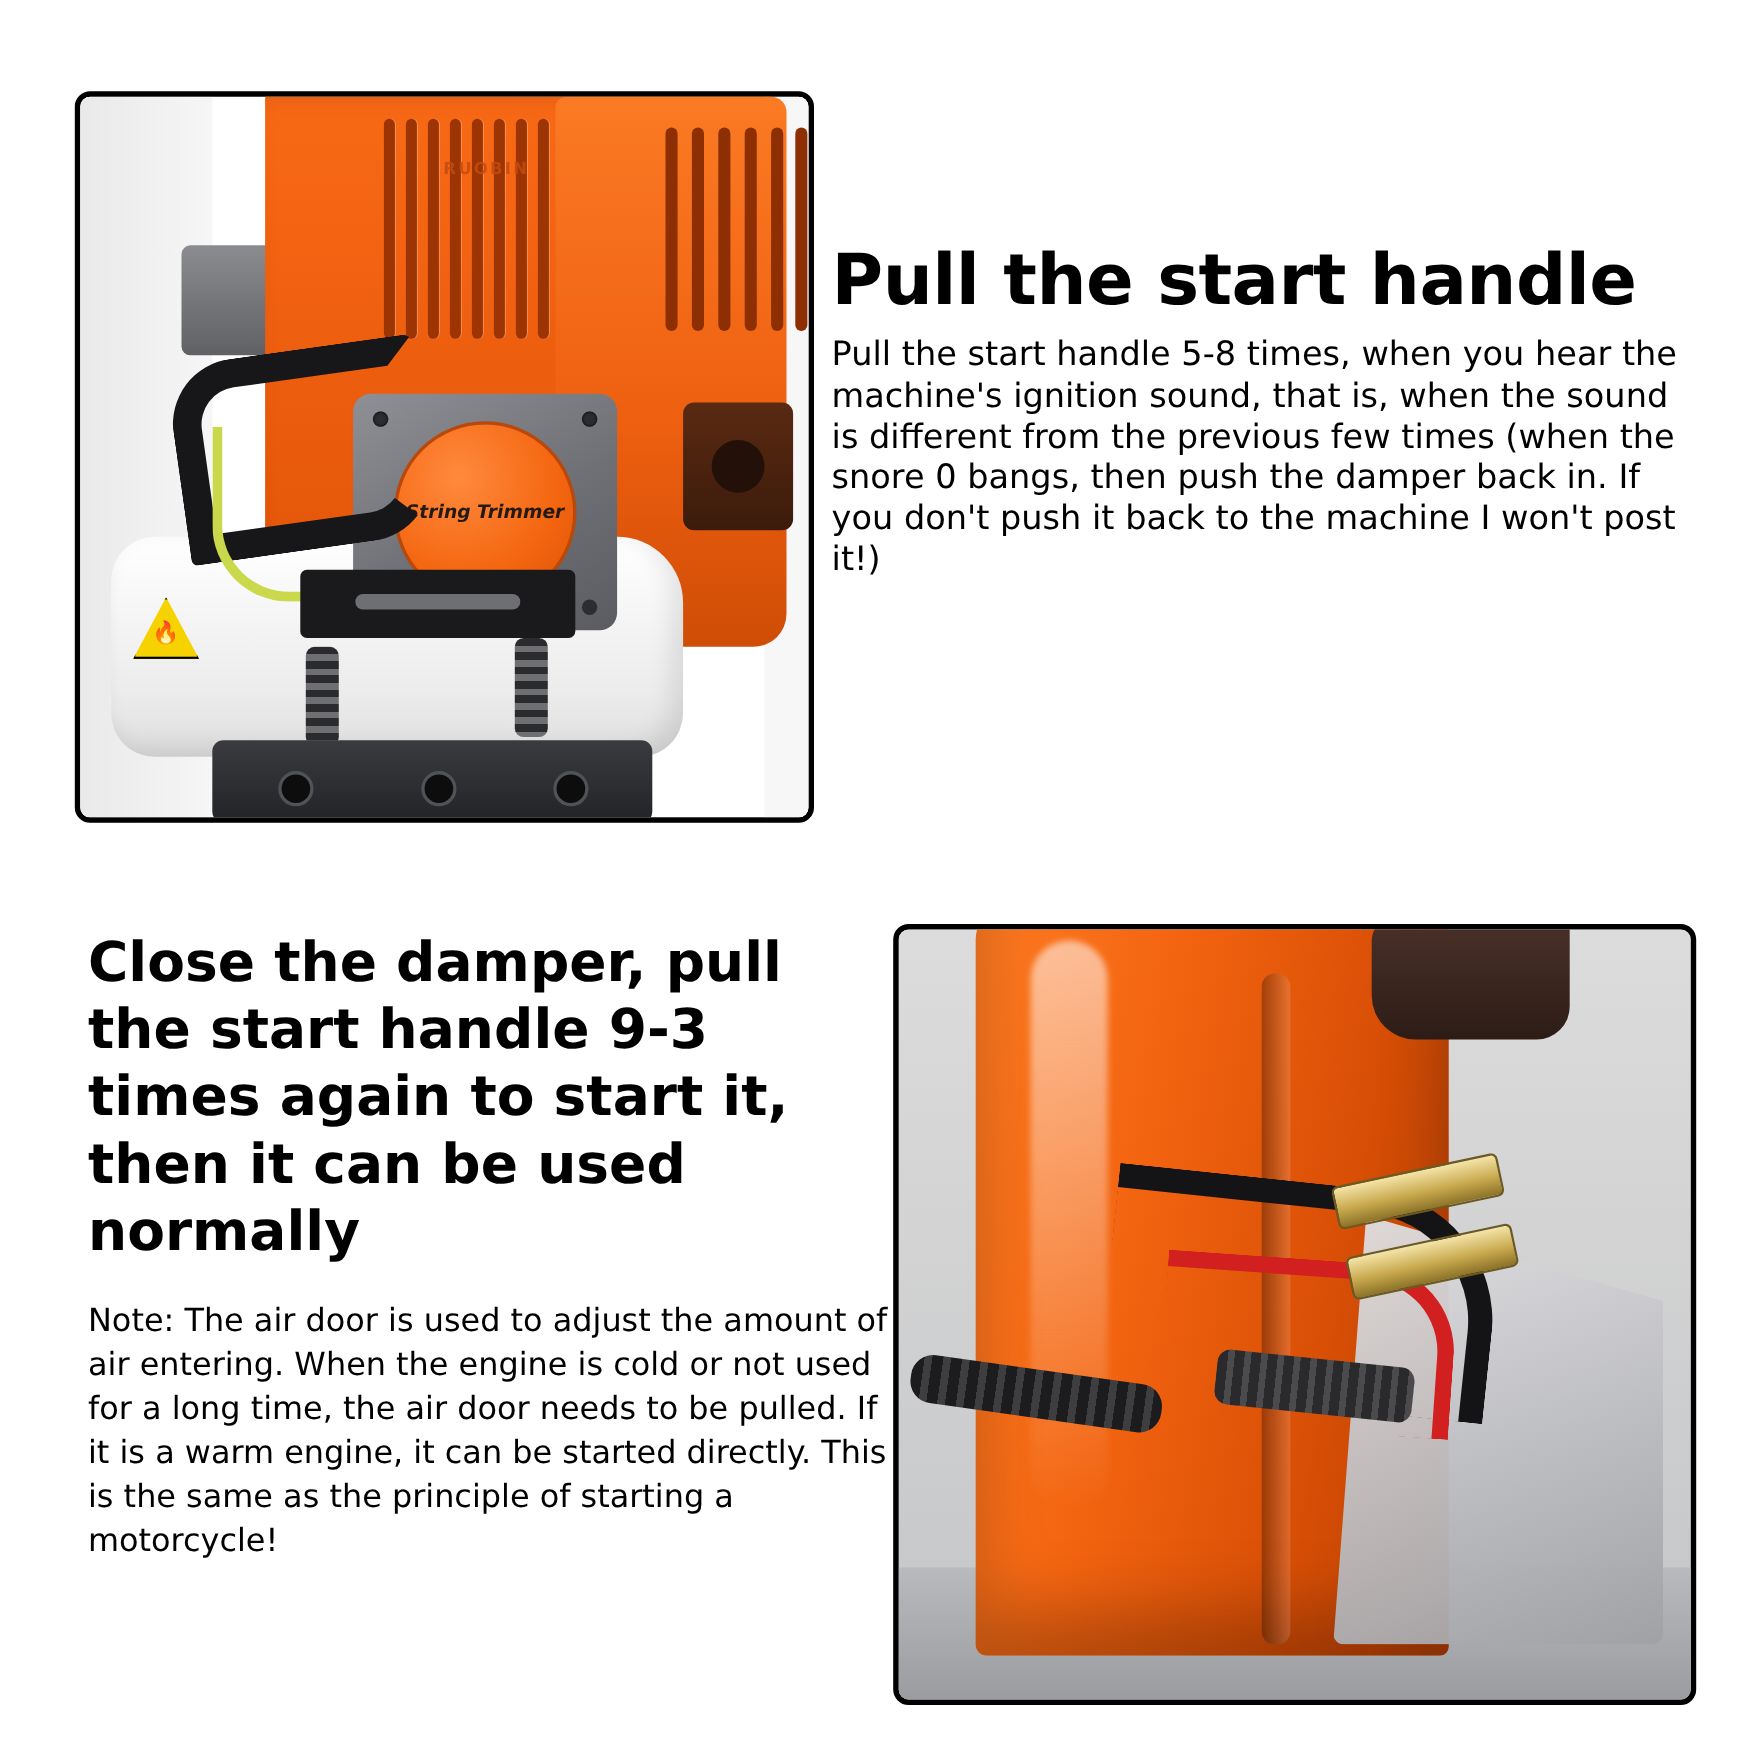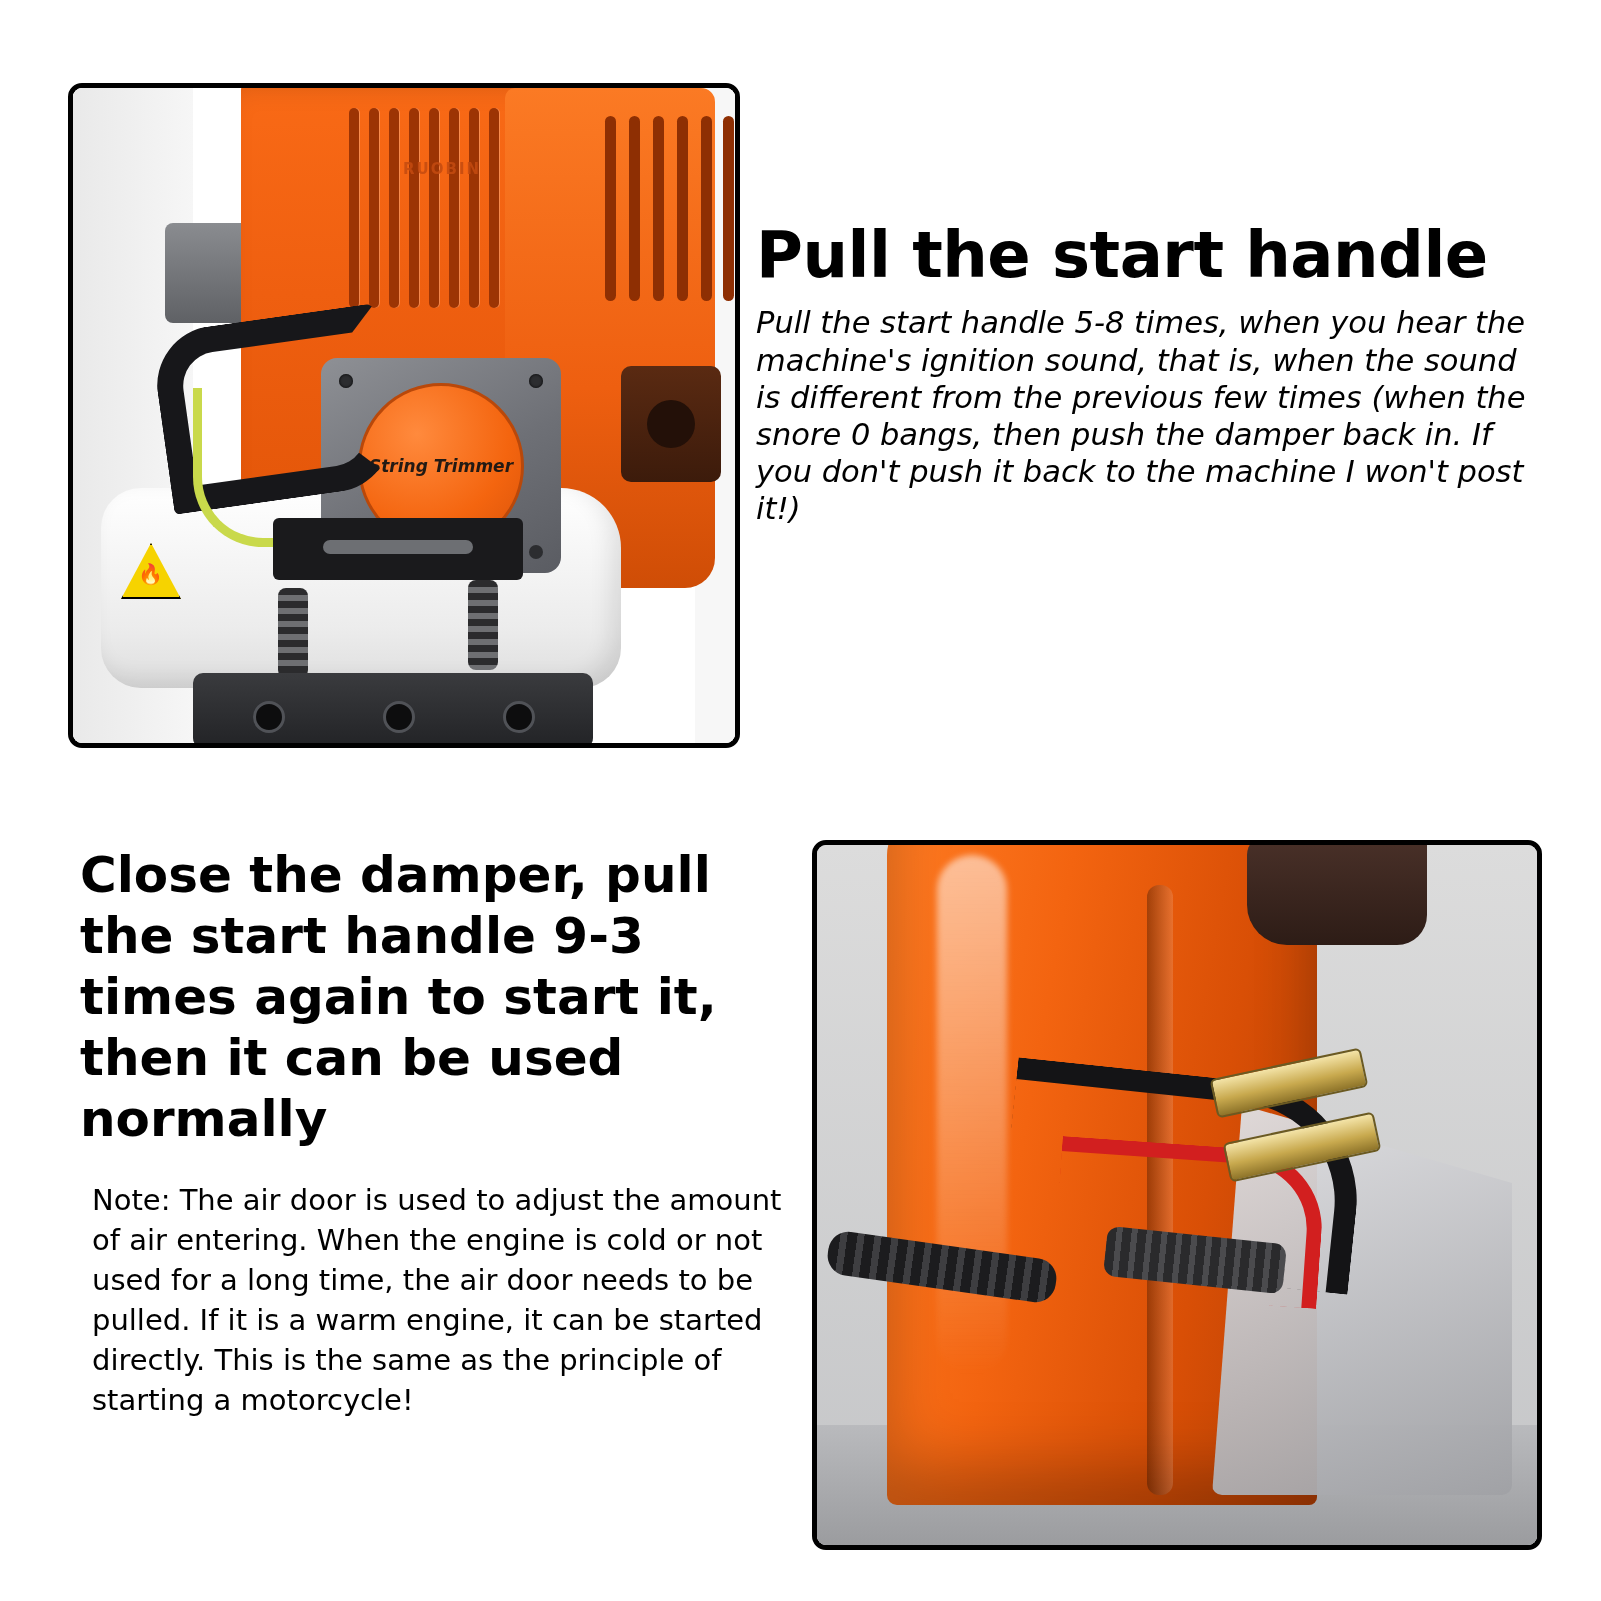--- a/index.html
+++ b/index.html
@@ -45,40 +45,39 @@
     font-weight: bold;
     letter-spacing: -0.5px;
     line-height: 1.1;
     margin: 0 0 14px 0;
     white-space: nowrap;
   }
   .body-1 {
     font-size: 30.5px;
     line-height: 1.22;
     margin: 0;
-    font-style: italic;
   }
 
   
   .sec2-text {
     position: absolute;
     left: 80px;
     top: 845px;
     width: 730px;
   }
   .heading-2 {
     font-size: 50px;
     font-weight: bold;
     line-height: 1.22;
     margin: 0 0 30px 0;
   }
   .body-2 {
     font-size: 29px;
     line-height: 1.38;
-    margin: 12px;
+    margin: 0;
   }
   .sec2-photo {
     position: absolute;
     left: 812px;
     top: 840px;
     width: 720px;
     height: 700px;
     border: 5px solid #000;
     border-radius: 14px;
     overflow: hidden;
@@ -116,21 +115,21 @@
     box-shadow: 1px 0 0 rgba(255,255,255,.25);
   }
   .p1-vents2 {
     position: absolute; left: 532px; top: 28px; width: 130px; height: 185px;
   }
   .p1-vents2 i {
     position: absolute; top: 0; width: 11px; height: 100%;
     background: #8e2f03; border-radius: 6px;
   }
   .p1-logo {
-    position: absolute; left: 330px; top: 72px;
+    position: absolute; left: 330px; top: 56px;
     font-size: 15px; color: #c44b10; letter-spacing: 2px; font-weight: bold;
     opacity: .85;
   }
   .p1-recoil {
     position: absolute; left: 248px; top: 270px; width: 240px; height: 215px;
     background: linear-gradient(150deg,#8e9095,#6e7076 55%,#5a5c62);
     border-radius: 16px;
     font-style: italic;
   }
   .p1-recoil::before, .p1-recoil::after {

